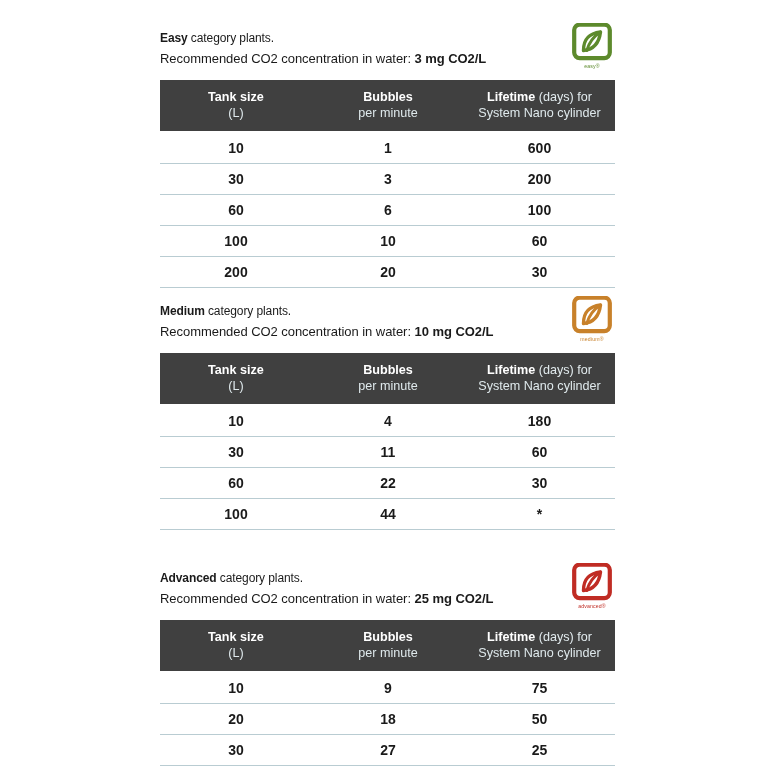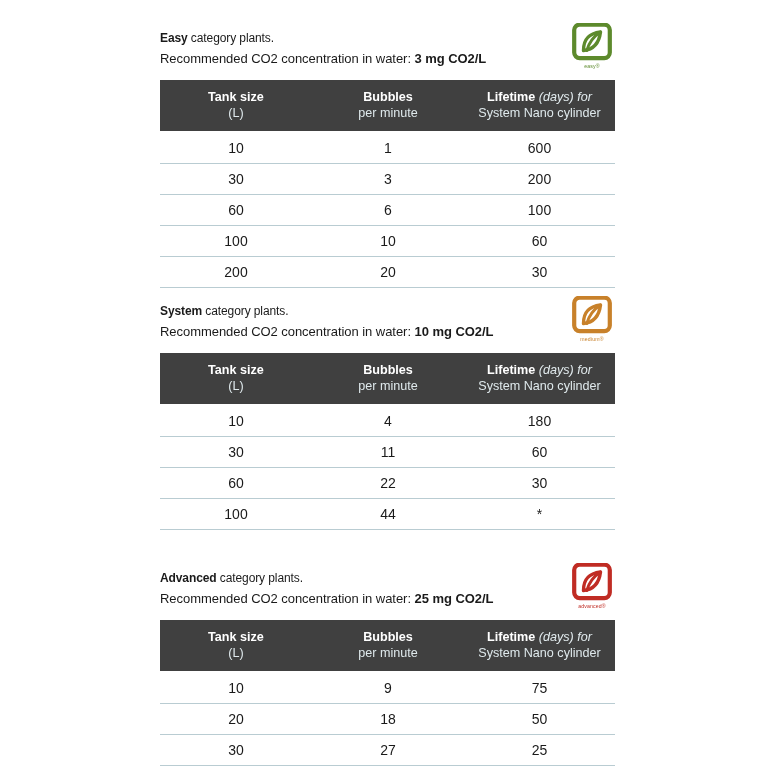--- a/index.html
+++ b/index.html
@@ -102,35 +102,34 @@
   .th-main {
     font-size: 12.6px;
     color: #ffffff;
     font-weight: bold;
     line-height: 16px;
     white-space: nowrap;
   }
   .th-main .light {
     font-weight: normal;
     color: #e2ebee;
-    font-style: italic;
   }
   .th-sub {
     font-size: 12.6px;
     color: #dfe9ec;
     font-weight: normal;
     line-height: 16px;
     white-space: nowrap;
   }
 
   table.co2 tbody td {
     height: 30px;
     text-align: center;
     font-size: 14px;
-    font-weight: normal;
+    font-weight: bold;
     color: #1a1a1a;
     border-bottom: 1px solid #b9ccd2;
     padding: 0;
     vertical-align: middle;
   }
   table.co2 tbody tr:first-child td {
     padding-top: 2px;
   }
   td.star {
     font-size: 16px;
@@ -208,21 +207,21 @@
           <td>20</td>
           <td>30</td>
         </tr>
       </tbody>
     </table>
   </div>
 
   <div class="section" id="section-medium">
     <div class="section-head">
       <div class="title-line">
-        <span class="cat">System</span><span class="rest"> category plants.</span>
+        <span class="cat">Medium</span><span class="rest"> category plants.</span>
       </div>
       <div class="subtitle-line">
         <span>Recommended CO2 concentration in water: </span><span class="conc">10 mg CO2/L</span>
       </div>
       <div class="badge">
         <svg width="42" height="40" viewBox="0 0 42 40">
           <rect x="3.2" y="1.6" width="35.6" height="33.5" rx="5.5" ry="5.5" fill="none" stroke="#c8812a" stroke-width="4.2"></rect>
           <path d="M12.5 27.5 C12.5 16.5 17.5 10.5 29.5 9.0 C28.0 21.0 22.5 26.5 12.5 27.5 Z" fill="none" stroke="#c8812a" stroke-width="3.4" stroke-linejoin="round"></path>
           <path d="M29.5 9.0 C22.5 13.5 18.0 19.5 15.8 27.5" fill="none" stroke="#c8812a" stroke-width="3.0" stroke-linecap="round"></path>
         </svg>

